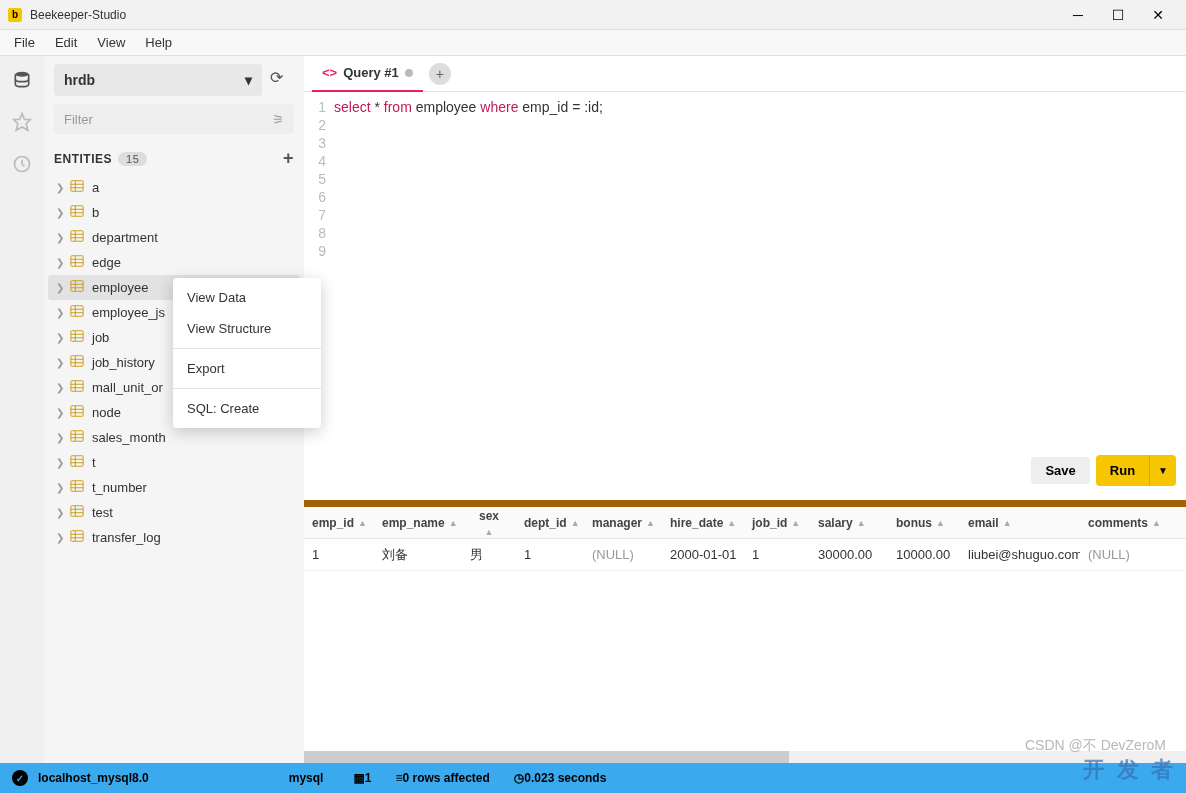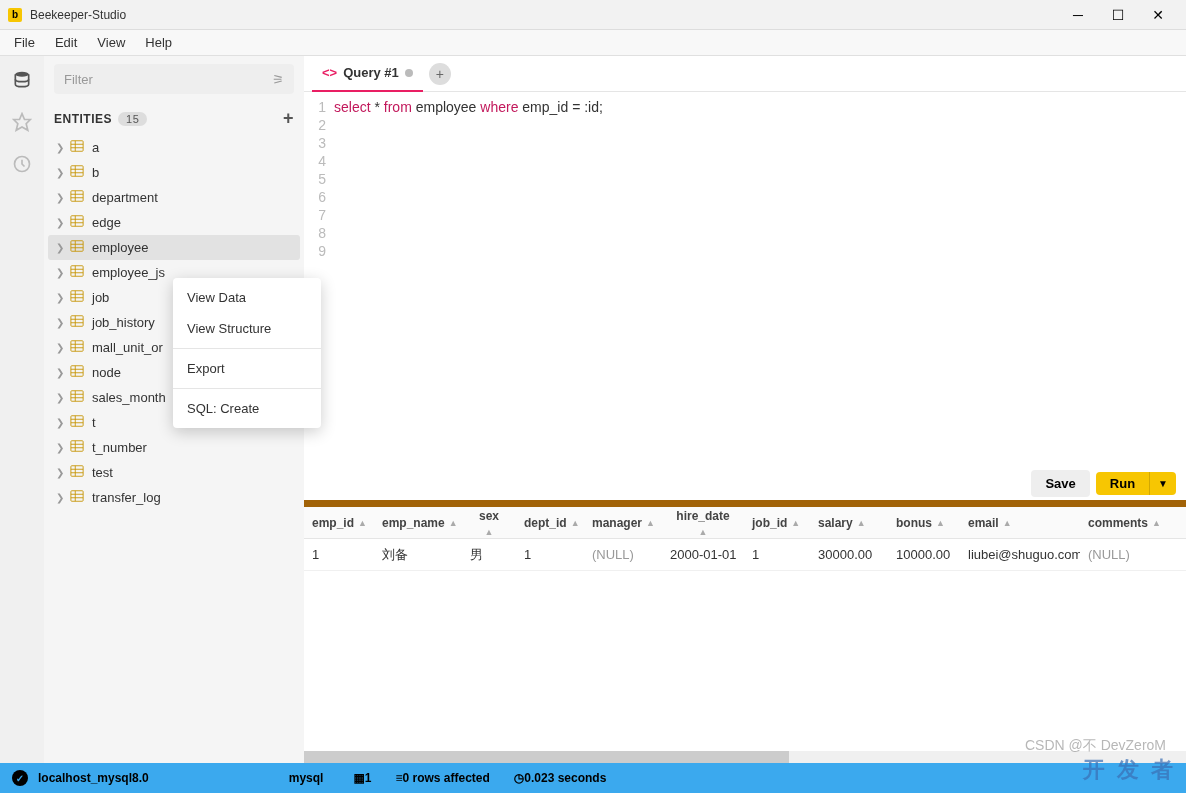--- a/index.html
+++ b/index.html
@@ -33,23 +33,23 @@
 .tab { display: flex; align-items: center; padding: 0 10px; height: 36px; font-size: 13px; font-weight: 600; color: #333; border-bottom: 2px solid #e91e63; gap:6px;}
 .tab-code-icon { color: #e91e63; font-weight:bold;}
 .tab-dirty { width: 8px; height: 8px; background: #bbb; border-radius: 50%; }
 .tab-add { width: 22px; height: 22px; background: #ddd; border-radius: 50%; display: flex; align-items: center; justify-content: center; color: #666; font-size:14px; cursor:pointer;}
 .editor { flex: 0 0 auto; display: flex; font-family: Consolas, monospace; font-size: 14px; padding: 6px 0; height:180px;}
 .gutter { width: 30px; text-align: right; padding-right: 8px; color: #bbb; line-height: 18px; }
 .code { line-height: 18px; }
 .kw { color: #c2185b; }
 .ident { color: #333; }
 .star { color: #333; }
-.action-row { position: absolute; right: 10px; top: 414px; display: flex; gap: 6px; align-items:center;}
+.action-row { position: absolute; right: 10px; top: 399px; display: flex; gap: 6px; align-items:center;}
 .save-btn { background: #eee; border: none; padding: 6px 14px; border-radius: 4px; font-size: 13px; font-weight:600; cursor:pointer;}
-.run-btn { background: #f7c602; border: none; padding: 0 14px; border-radius: 4px 0 0 4px; font-size: 13px; font-weight:700; cursor:pointer;}
+.run-btn { background: #f7c602; border: none; padding: 8px 14px; border-radius: 4px 0 0 4px; font-size: 13px; font-weight:700; cursor:pointer;}
 .run-drop { background: #f7c602; border: none; padding: 6px 8px; border-radius: 0 4px 4px 0; font-size:10px; cursor:pointer; border-left:1px solid rgba(0,0,0,0.15);}
 .results { margin-top: 228px; border-top: 7px solid #a16207; }
 .grid-hdr { display: flex; background: #fafafa; border-bottom: 1px solid #e5e5e5; height: 32px; align-items: center; font-size: 12px; font-weight:600; color: #444; }
 .grid-row { display: flex; height: 32px; align-items: center; font-size: 13px; color: #333; border-bottom:1px solid #f0f0f0;}
 .cell { padding: 0 8px; display:flex; align-items:center; gap:4px; overflow:hidden; white-space:nowrap;}
 .sort-icon { color: #aaa; font-size:9px;}
 .null { color: #999; }
 .ctx-menu { position: absolute; left: 173px; top: 278px; width: 148px; background: #fff; border-radius: 4px; box-shadow: 0 4px 16px rgba(0,0,0,0.2); padding: 4px 0; z-index: 100; }
 .ctx-item { padding: 8px 14px; font-size: 13px; color: #333; cursor: pointer; }
 .ctx-sep { height: 1px; background: #e5e5e5; margin: 4px 0; }
@@ -97,20 +97,27 @@
       </div>
     <div class="icon-btn" style="color:#bbb;">
         <svg width="20" height="20" viewBox="0 0 24 24" fill="none" stroke="currentColor" stroke-width="2">
           <circle cx="12" cy="12" r="9"></circle>
           <path d="M12 7v5l3 3"></path>
         </svg>
       </div>
   </div>
 
   <div class="sidebar">
+    <div class="db-row">
+      <div class="db-select">
+        <span>hrdb</span>
+        <span>▾</span>
+      </div>
+      <div class="refresh-btn">⟳</div>
+    </div>
     <div class="filter-row">
       <div class="filter-input">
         <span style="color:#999;">Filter</span>
         <span style="color:#999;">⚞</span>
       </div>
     </div>
     <div class="entities-hdr">
       <span>ENTITIES</span>
       <span class="badge">15</span>
       <span class="add-btn">+</span>
@@ -319,21 +326,21 @@
             <span class="sort-icon">▲</span>
           </div>
           <div class="cell" style="width: 68px;">
             <span>dept_id</span>
             <span class="sort-icon">▲</span>
           </div>
           <div class="cell" style="width: 78px;">
             <span>manager</span>
             <span class="sort-icon">▲</span>
           </div>
-          <div class="cell" style="width: 82px; flex-direction: column;">
+          <div class="cell" style="width: 82px;">
             <span>hire_date</span>
             <span class="sort-icon">▲</span>
           </div>
           <div class="cell" style="width: 66px;">
             <span>job_id</span>
             <span class="sort-icon">▲</span>
           </div>
           <div class="cell" style="width: 78px;">
             <span>salary</span>
             <span class="sort-icon">▲</span>

